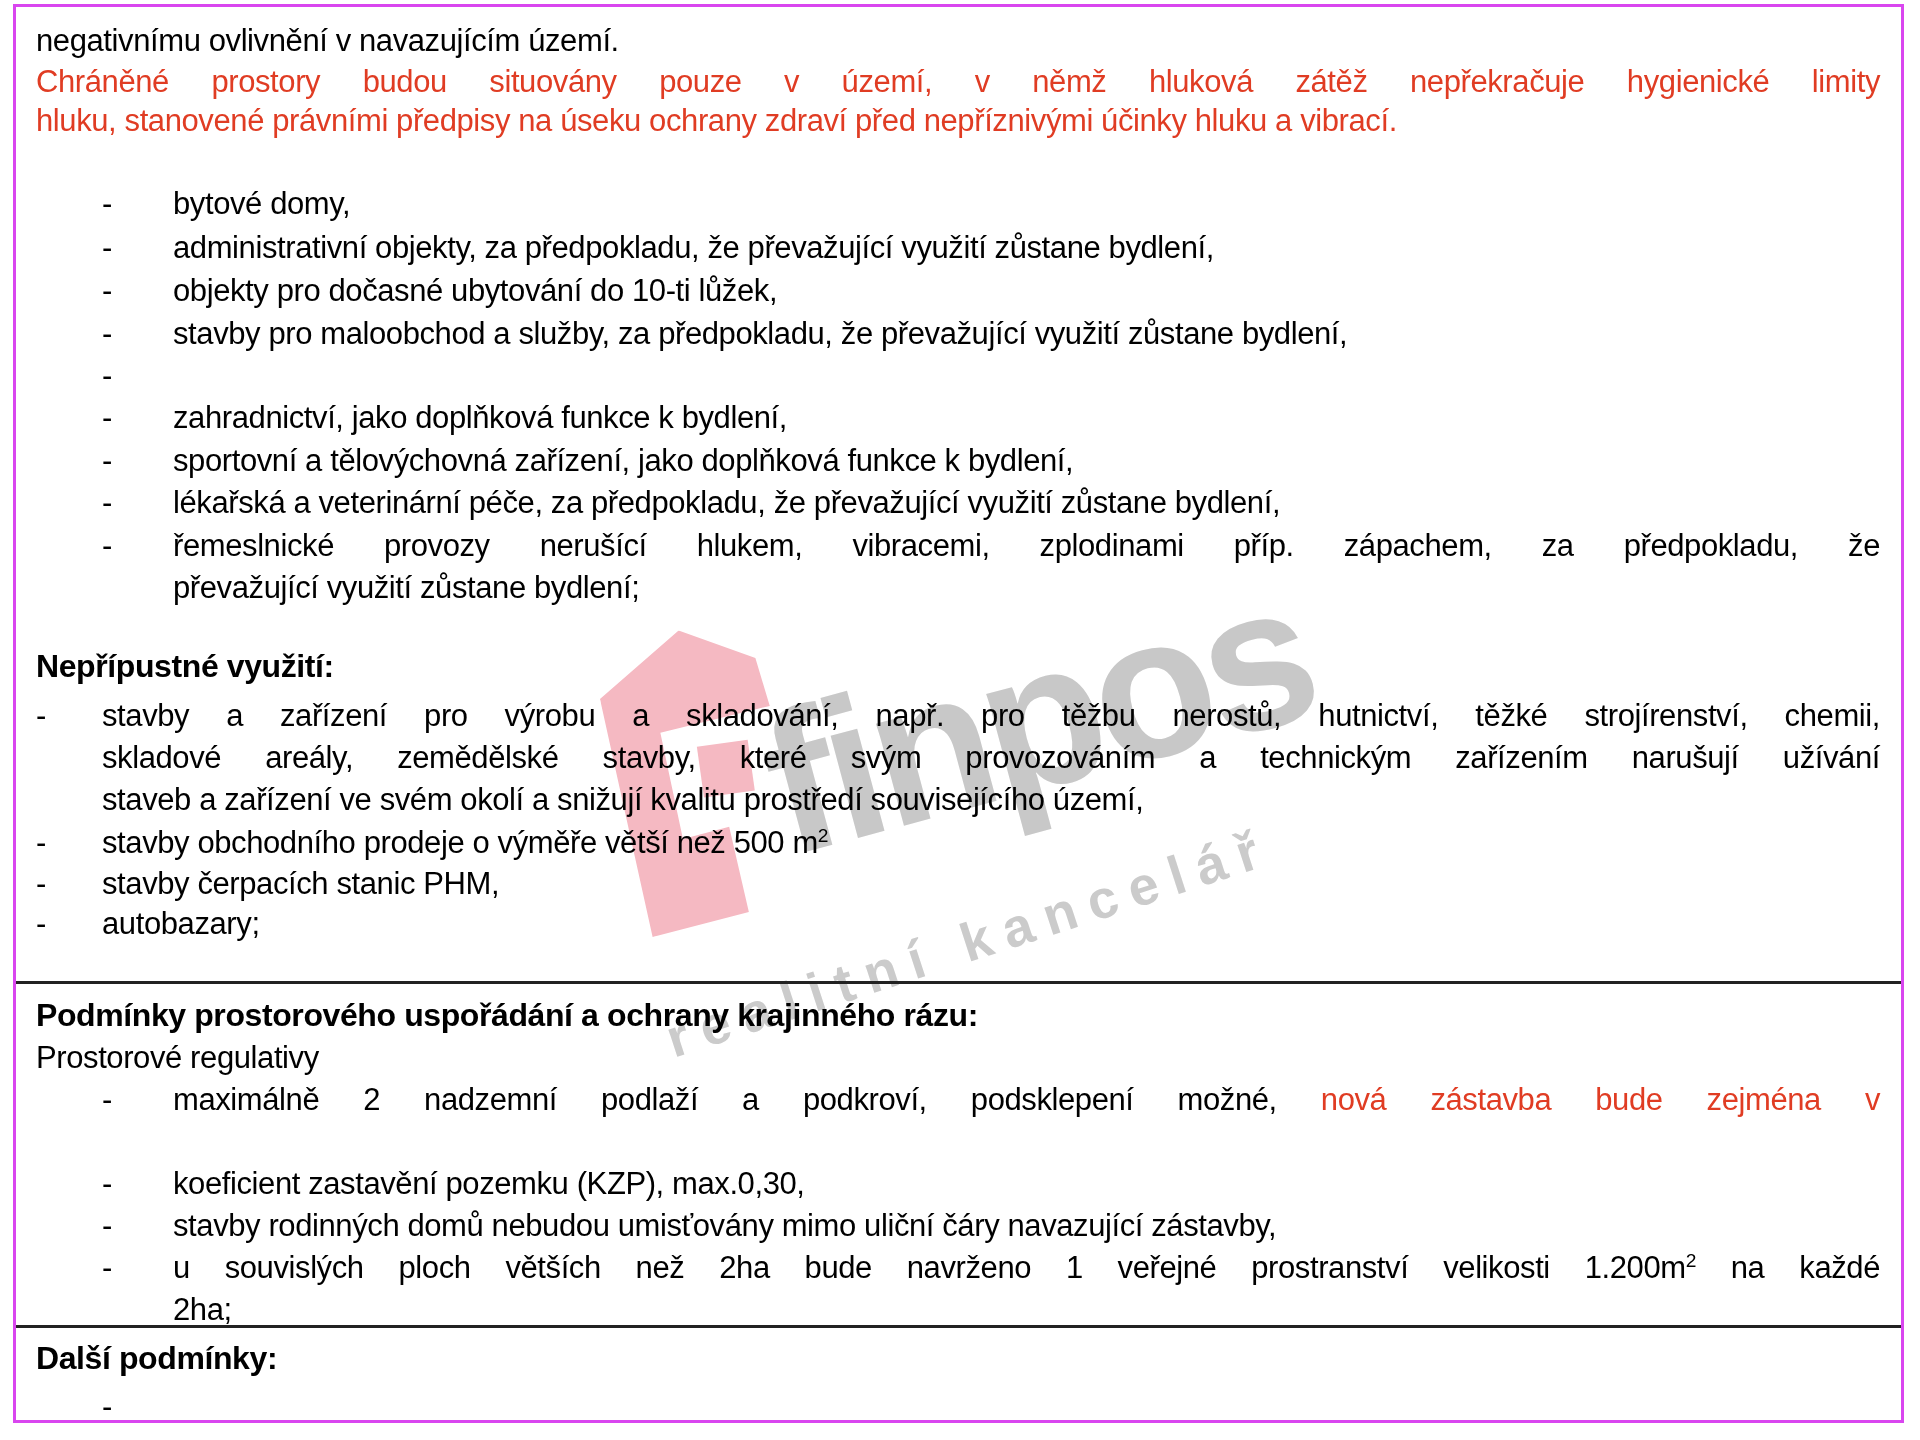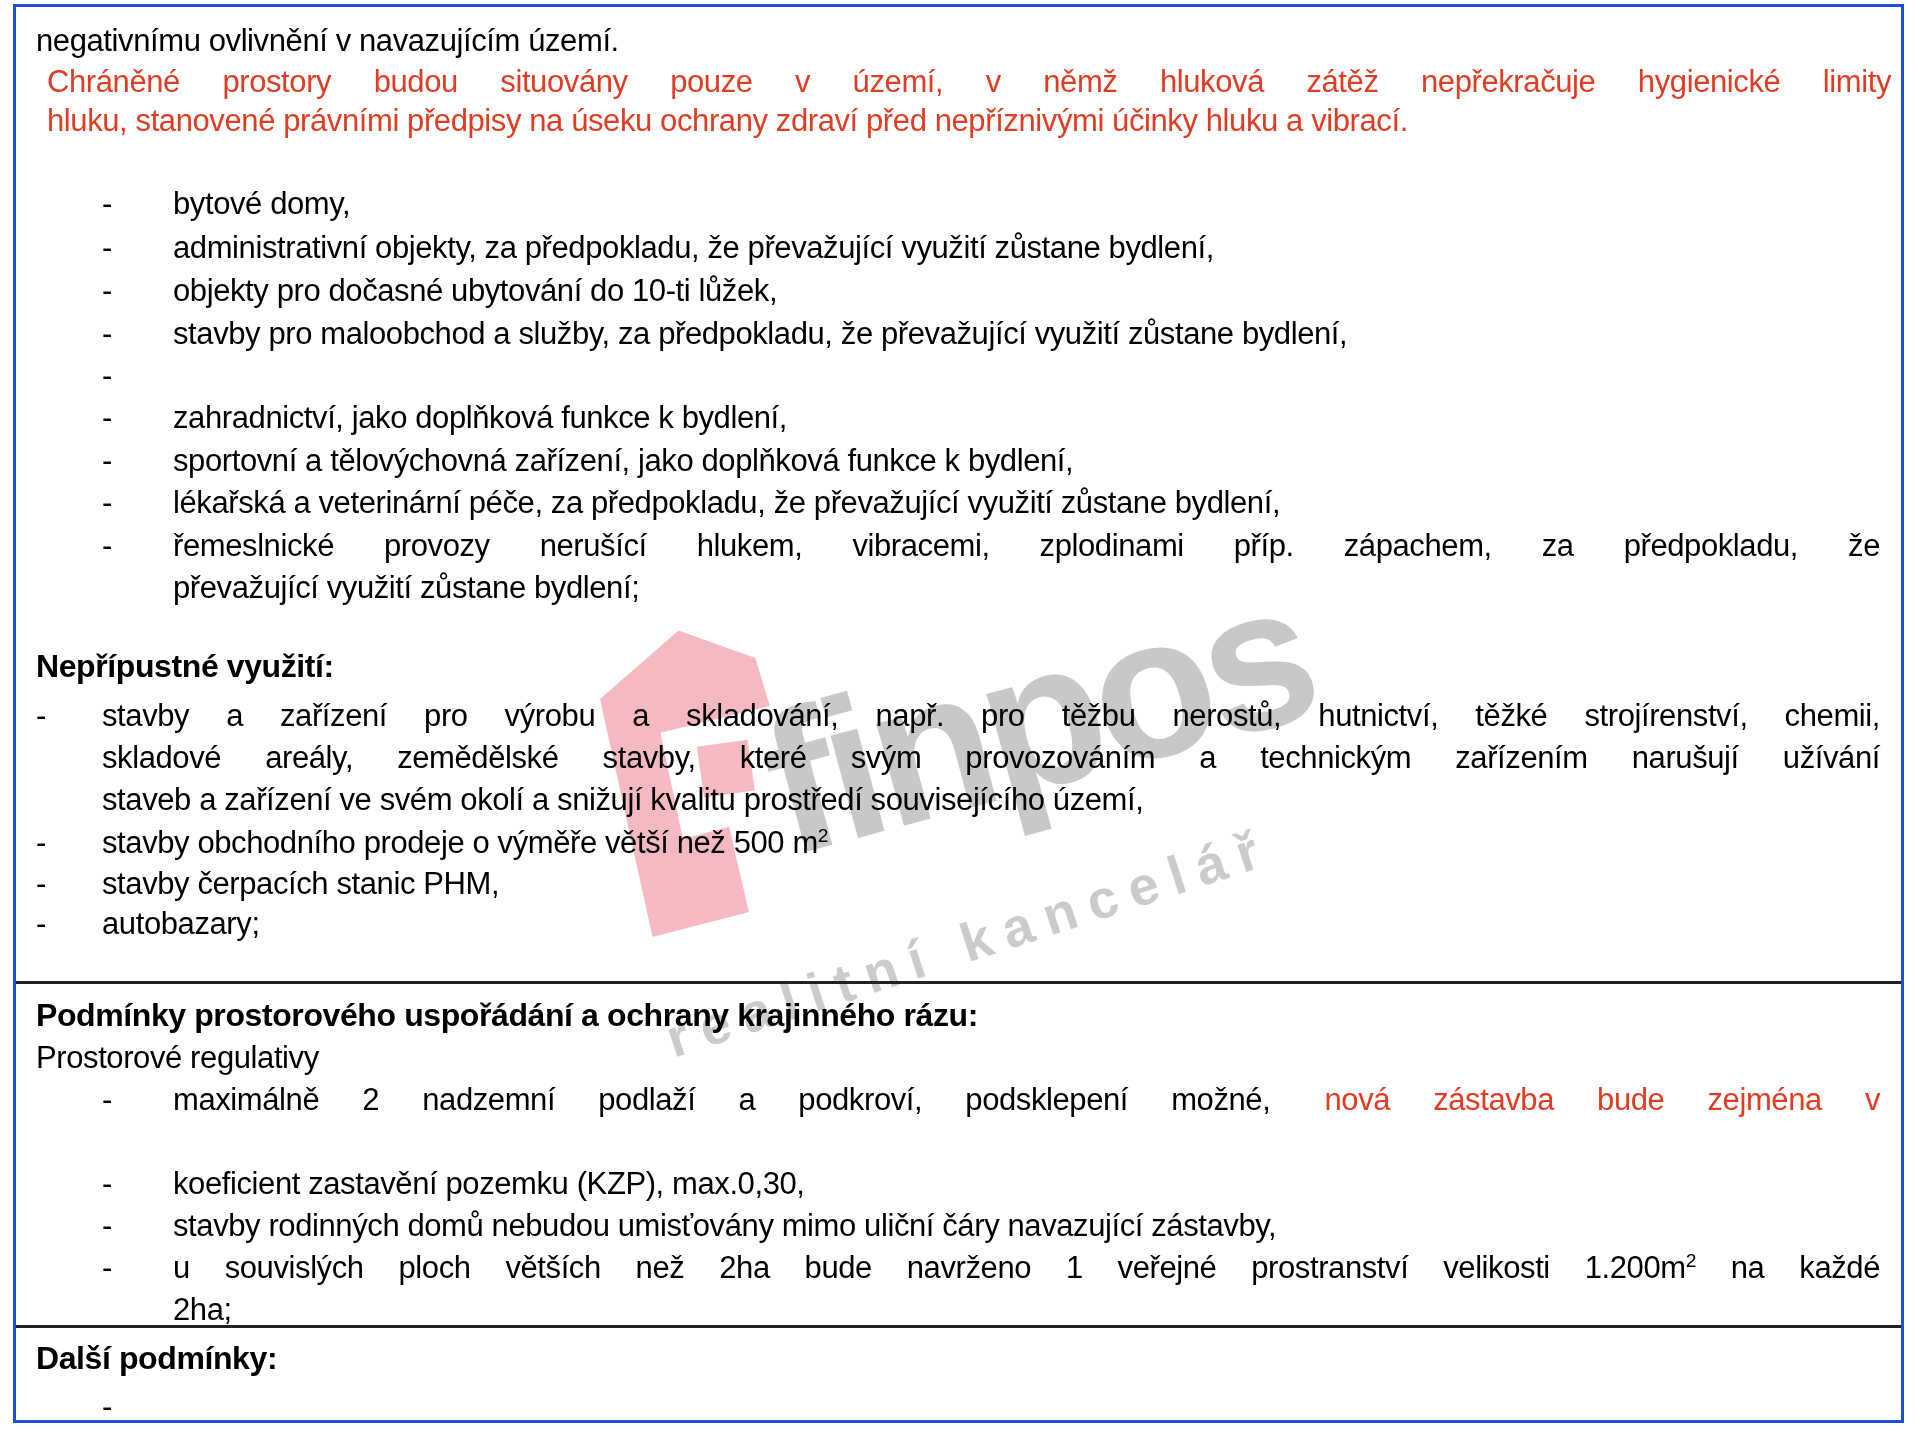--- a/index.html
+++ b/index.html
@@ -16,29 +16,29 @@
     transform:rotate(-15deg);transform-origin:0 50%;
   }
   .wm-sub{
     position:absolute;left:668px;top:1010px;width:800px;height:60px;line-height:60px;
     font-size:54px;font-weight:bold;letter-spacing:13px;color:#cbcbcb;
     transform:rotate(-18deg);transform-origin:0 50%;
   }
   
   .doc-table{
     position:absolute;left:13px;top:4px;width:1885px;height:1413px;
-    border:3px solid #1d4ed8;z-index:1;
+    border:3px solid #d946ef;z-index:1;
   }
   .divider{position:absolute;left:0;width:100%;height:3px;background:#222222;z-index:1;}
   
   .line{
     position:absolute;left:20px;width:1844px;height:42px;
     font-size:31px;letter-spacing:-0.4px;color:#000000;white-space:nowrap;z-index:2;
   }
-  .red{color:#e03c23;margin-left:11px;}
+  .red{color:#e03c23;}
   .bold{font-weight:bold;font-size:32px;}
   .just{white-space:normal;text-align:justify;text-align-last:justify;}
   .dash{position:absolute;top:0;}
   .d1{left:66px;}
   .d2{left:0px;}
   .txt{display:block;}
   .t1{padding-left:137px;}
   .t2{padding-left:66px;}
   sup{font-size:0.62em;vertical-align:super;line-height:0;}
 </style>

